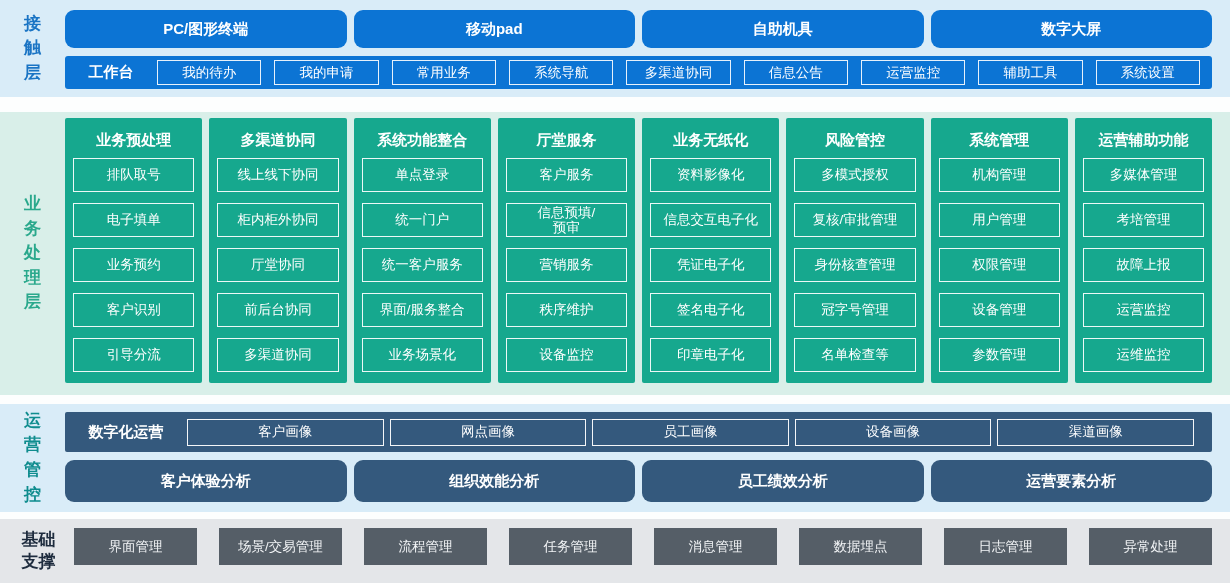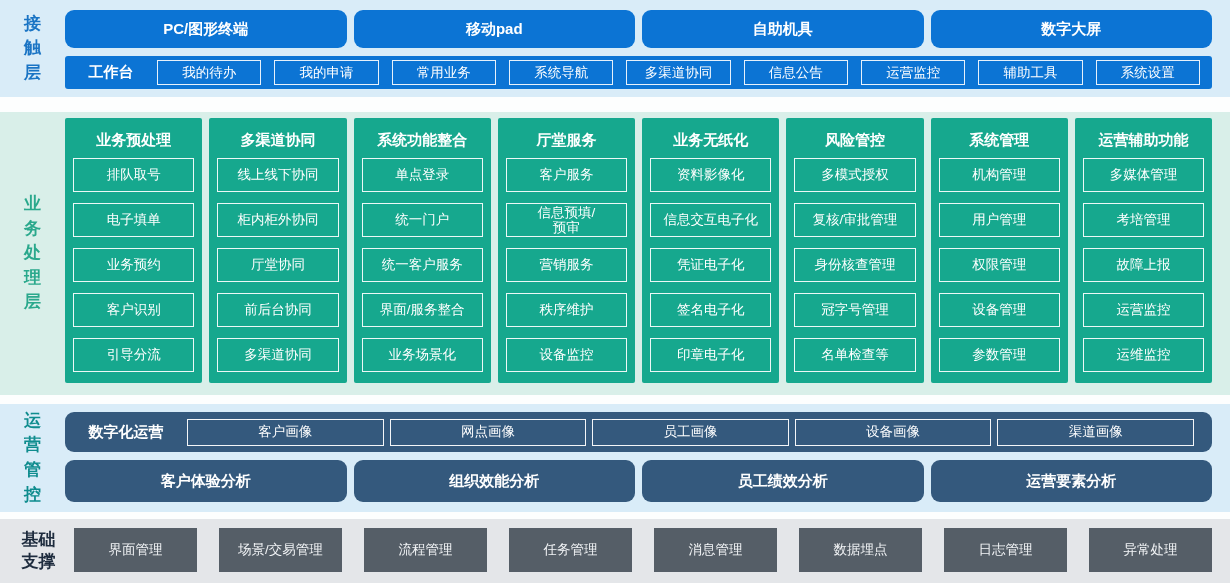--- a/index.html
+++ b/index.html
@@ -41,34 +41,34 @@
   .bcol{flex:1;background:var(--c-green);border-radius:2px;padding:9px 8px 11px;display:flex;flex-direction:column;}
   .bcol-title{color:#fff;font-weight:bold;font-size:15px;text-align:center;height:28px;line-height:26px;margin-bottom:3px;}
   .bcol-items{flex:1;display:flex;flex-direction:column;justify-content:space-between;}
   .bcol-item{height:34px;border:1px solid rgba(255,255,255,.92);color:#fff;font-size:13.5px;
              display:flex;align-items:center;justify-content:center;text-align:center;
              line-height:1.12;white-space:pre-line;padding:0 2px;}
 
   
   .ops{height:108px;background:var(--c-bg-blue);}
   .ops .content{padding-top:8px;}
-  .digital-bar{height:40px;background:var(--c-slate);border-radius:9px;display:flex;align-items:center;
+  .digital-bar{height:40px;background:var(--c-slate);border-radius:2px;display:flex;align-items:center;
                margin-bottom:8px;padding-right:18px;}
   .digital-label{width:122px;text-align:center;color:#fff;font-weight:bold;font-size:15px;flex-shrink:0;}
   .digital-items{flex:1;display:flex;gap:6px;}
   .digital-item{flex:1;height:27px;border:1px solid rgba(255,255,255,.95);color:#fff;font-size:13.5px;
                 display:flex;align-items:center;justify-content:center;}
   .analysis-row{display:flex;gap:7px;height:42px;}
   .analysis-item{flex:1;background:var(--c-slate);border-radius:9px;color:#fff;font-weight:bold;font-size:15px;
                  display:flex;align-items:center;justify-content:center;}
 
   
   .foundation{height:64px;background:var(--c-bg-gray);}
   .foundation .content{padding-top:9px;}
-  .foundation-items{display:flex;gap:22px;height:44px;padding-left:9px;}
+  .foundation-items{display:flex;gap:22px;height:37px;padding-left:9px;}
   .f-item{flex:1;background:var(--c-gray);color:#f2f4f6;font-size:13.5px;
           display:flex;align-items:center;justify-content:center;}
 </style>
 </head>
 <body>
 
 <div class="page">
 
   <section class="layer contact">
     <div class="gutter">

